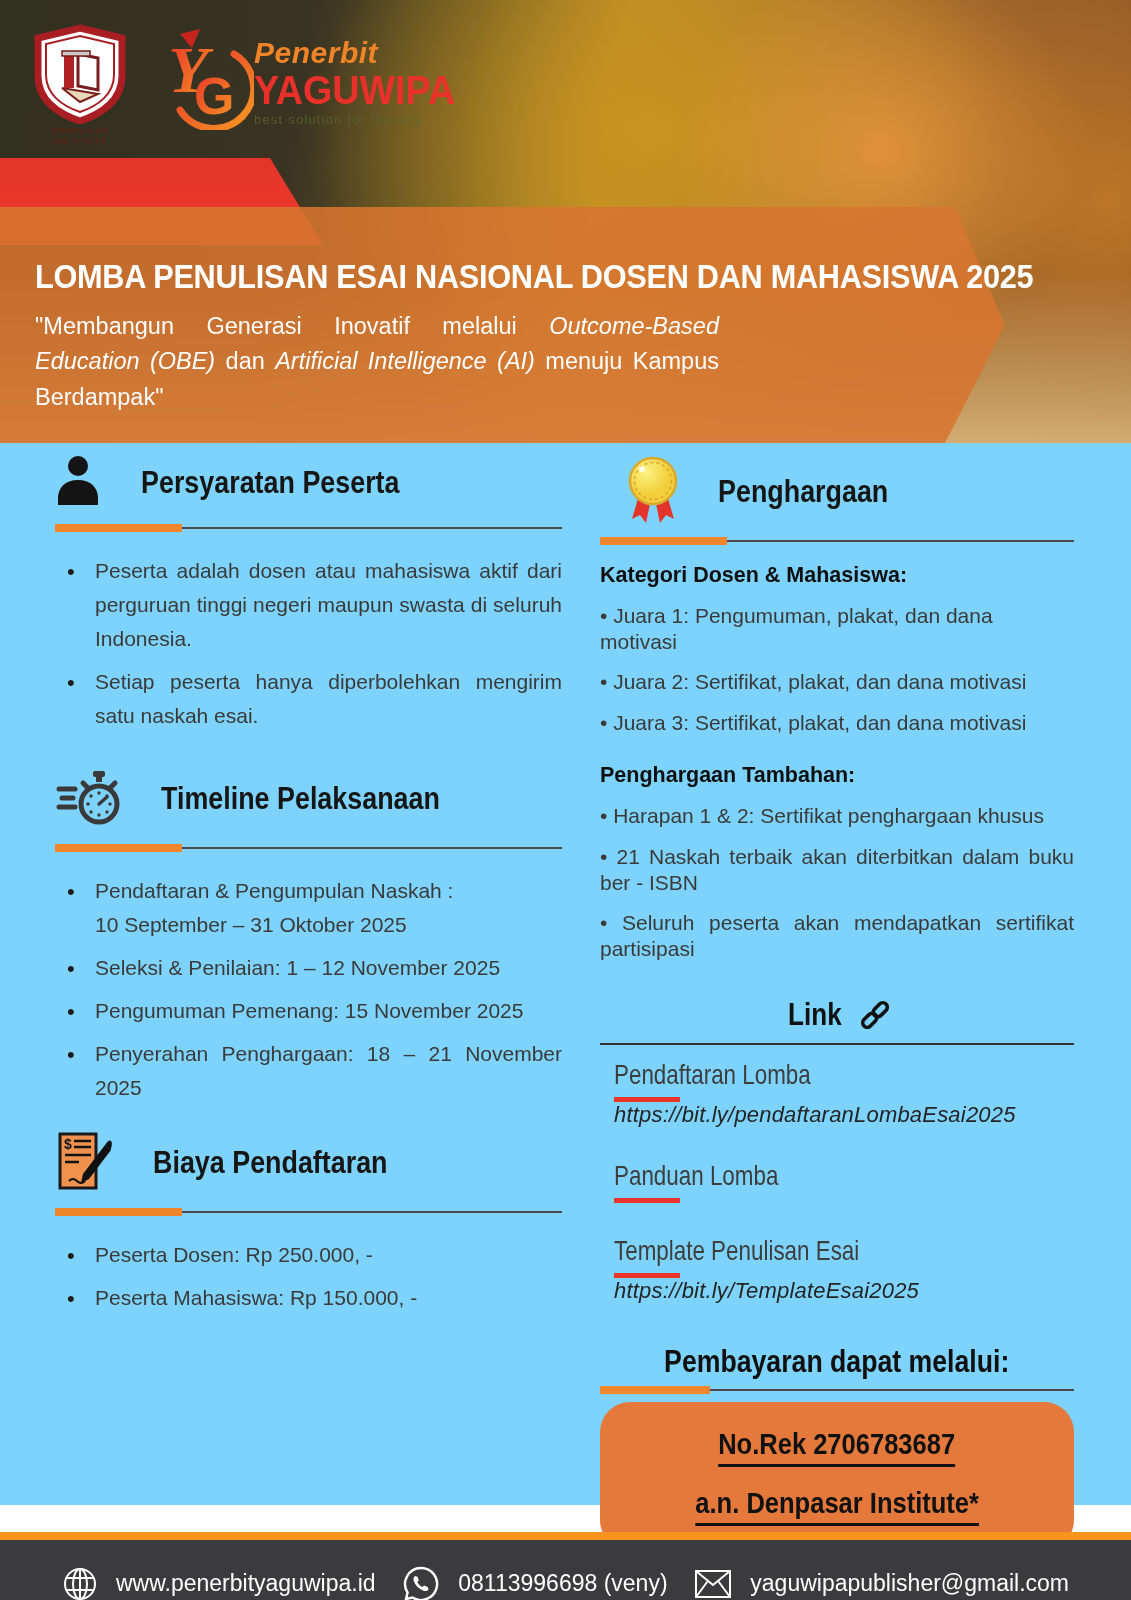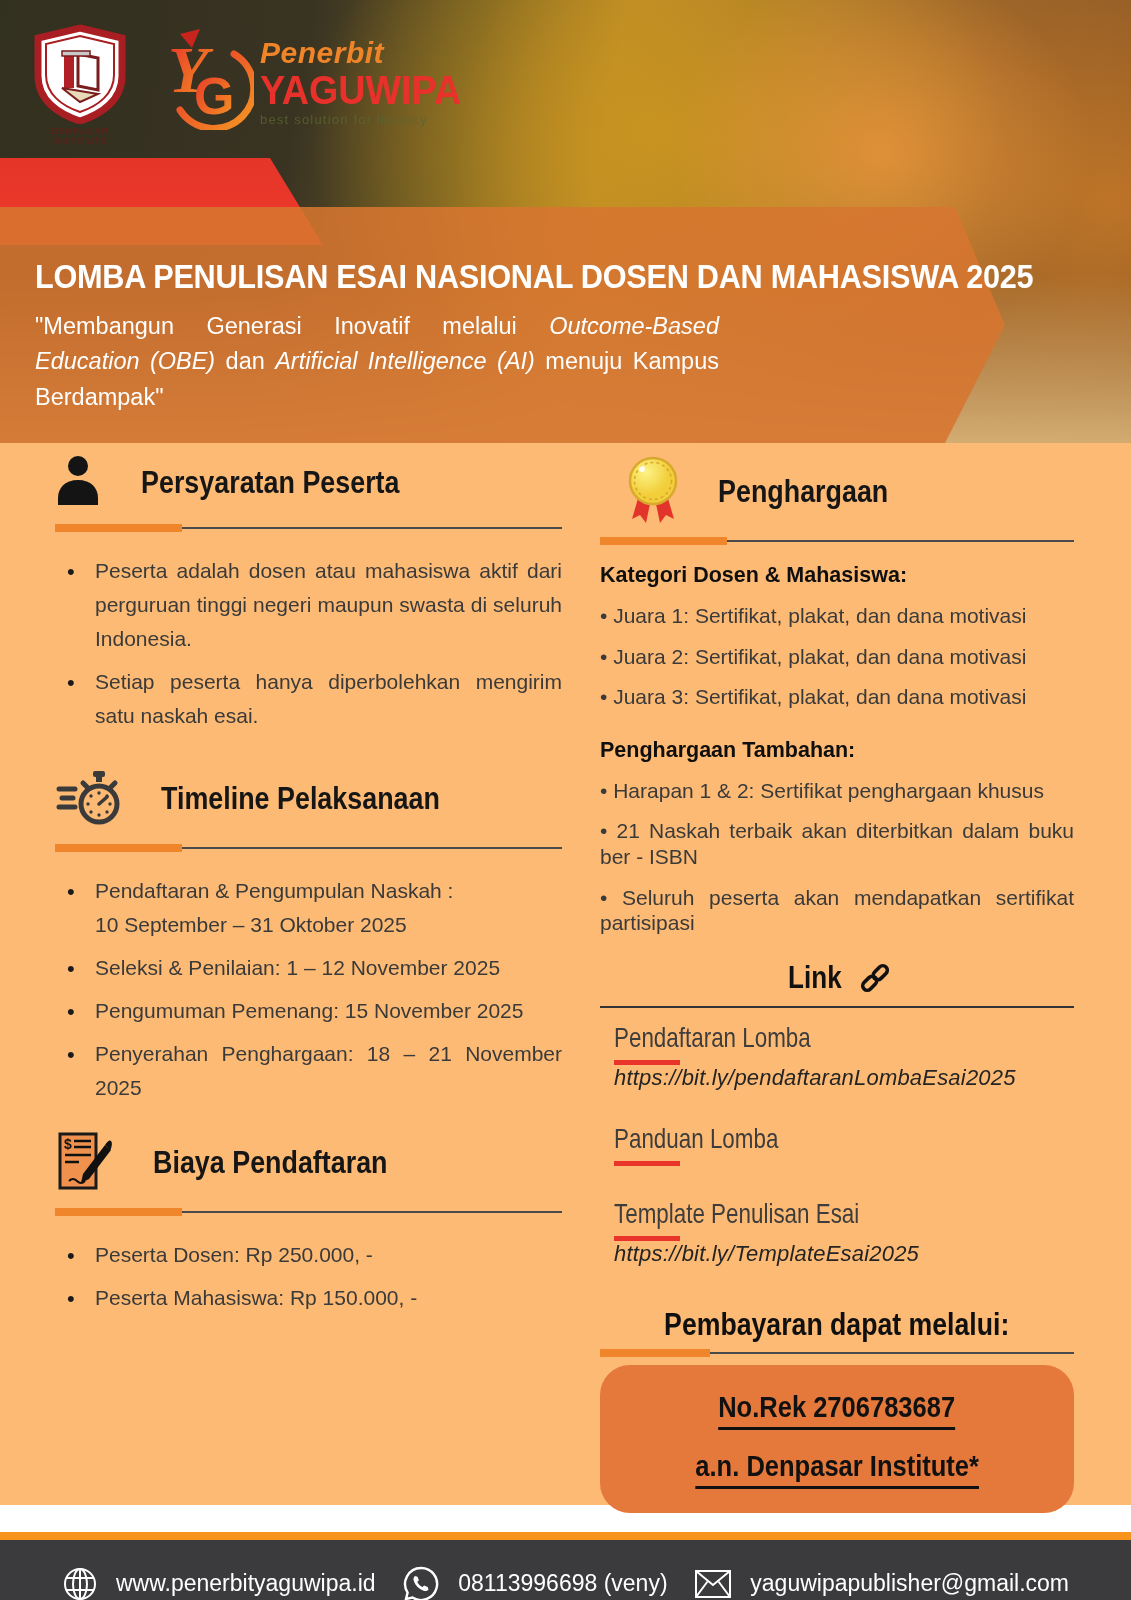--- a/index.html
+++ b/index.html
@@ -20,49 +20,49 @@
   }
   .ribbon { position:absolute; left:0; top:0; width:1131px; height:443px;
     background:linear-gradient(180deg,#d42b24 0%, #ee3a2c 55%);
     clip-path:polygon(0 158px, 270px 158px, 323px 245px, 0 245px); }
   .overlay { position:absolute; left:0; top:0; width:1131px; height:443px;
     background:rgba(214,117,48,.88);
     clip-path:polygon(0 207px, 955px 207px, 1005px 325px, 945px 443px, 0 443px); }
   .logo-shield { position:absolute; left:32px; top:24px; width:96px; text-align:center; }
   .logo-shield .org { margin-top:2px; font-size:9px; letter-spacing:1px; color:#6b1a16; opacity:.65; font-weight:700; }
   .logo-yg { position:absolute; left:150px; top:26px; display:flex; align-items:flex-start; }
-  .wordmark { margin-left:6px; margin-top:12px; line-height:1; }
+  .wordmark { margin-top:12px; line-height:1; }
   .wm1 { font-size:30px; font-weight:700; font-style:italic; color:#f08428; letter-spacing:.5px; }
   .wm2 { font-size:41px; font-weight:700; color:#e8312a; letter-spacing:0;
          display:inline-block; transform:scaleX(.92); transform-origin:0 50%; margin-top:2px; }
   .tagline { font-size:13px; color:#5a6631; opacity:.8; filter:blur(.7px); letter-spacing:1.2px; margin-top:2px; }
   .title-block { position:absolute; left:35px; top:258px; width:930px; color:#fff; }
   .main-title { font-size:33px; font-weight:700; white-space:nowrap; letter-spacing:-.3px;
     display:inline-block; transform:scaleX(.93); transform-origin:0 50%; }
   .subtitle { margin-top:13px; width:684px; font-size:23.5px; line-height:1.5; text-align:justify; }
   
-  .main { position:absolute; top:443px; left:0; width:1131px; height:1062px; background:#fdba74; }
+  .main { position:absolute; top:443px; left:0; width:1131px; height:1062px; background:#7dd3fc; }
   .col-left  { position:absolute; left:55px;  top:0; width:507px; }
   .col-right { position:absolute; left:600px; top:0; width:474px; }
   .sec-head { display:flex; align-items:center; gap:40px; }
   .h-sec { font-size:32px; font-weight:700; color:#161616;
     display:inline-block; transform:scaleX(.84); transform-origin:0 50%; white-space:nowrap; }
   .rule { display:flex; align-items:center; margin-top:15px; }
   .rule .bar { width:127px; height:8px; background:#f0862b; }
   .rule .ln  { flex:1; height:2px; background:#4a4a4a; }
   ul.blt { list-style:none; margin-top:22px; padding-left:40px; font-size:21px; line-height:1.62; color:#3a3a3a; }
   ul.blt li { position:relative; text-align:justify; margin-bottom:9px; }
   ul.blt li::before { content:"•"; position:absolute; left:-28px; top:0; font-size:22px; color:#1a1a1a; }
   ul.pre li { white-space:pre-line; }
   .mt36 { margin-top:34px; }
   .bold-label { margin-top:18px; font-size:21.5px; font-weight:700; color:#0f0f0f; }
   .plain-list div { font-size:21px; color:#3a3a3a; margin-top:15px; line-height:1.22; }
   .plain-list.just div { text-align:justify; }
   
-  .link-head { margin-top:24px; text-align:center; font-size:31px; font-weight:700; color:#111;
+  .link-head { margin-top:36px; text-align:center; font-size:31px; font-weight:700; color:#111;
     display:flex; align-items:center; justify-content:center; gap:12px; }
   .link-head .t { display:inline-block; transform:scaleX(.84); }
   .tline { height:2px; background:#333; margin-top:10px; }
   .lnk-label { margin-top:14px; font-size:28px; color:#3d3d3d; font-weight:400;
     display:inline-block; transform:scaleX(.8); transform-origin:0 50%; white-space:nowrap; }
   .redbar { width:66px; height:5px; background:#e8342a; margin-top:6px; }
   .url { font-size:22px; color:#242424; letter-spacing:.2px;font-style:italic; }
   
   .pay-head { margin-top:40px; text-align:center; }
   .pay-head .t { font-size:31px; font-weight:700; color:#101010;
@@ -229,21 +229,21 @@
         </svg>
         <span class="h-sec">Penghargaan</span>
       </div>
       <div class="rule" style="margin-top:10px;">
           <div class="bar"></div>
           <div class="ln"></div>
         </div>
 
       <div class="bold-label">Kategori Dosen &amp; Mahasiswa:</div>
       <div class="plain-list">
-          <div>• Juara 1: Sertifikat, plakat, dan dana motivasi</div>
+          <div>• Juara 1: Pengumuman, plakat, dan dana motivasi</div>
           <div>• Juara 2: Sertifikat, plakat, dan dana motivasi</div>
           <div>• Juara 3: Sertifikat, plakat, dan dana motivasi</div>
         </div>
 
       <div class="bold-label" style="margin-top:28px;">Penghargaan Tambahan:</div>
       <div class="plain-list just">
           <div>• Harapan 1 &amp; 2: Sertifikat penghargaan khusus</div>
           <div>• 21 Naskah terbaik akan diterbitkan dalam buku ber - ISBN</div>
           <div>• Seluruh peserta akan mendapatkan sertifikat partisipasi</div>
         </div>

